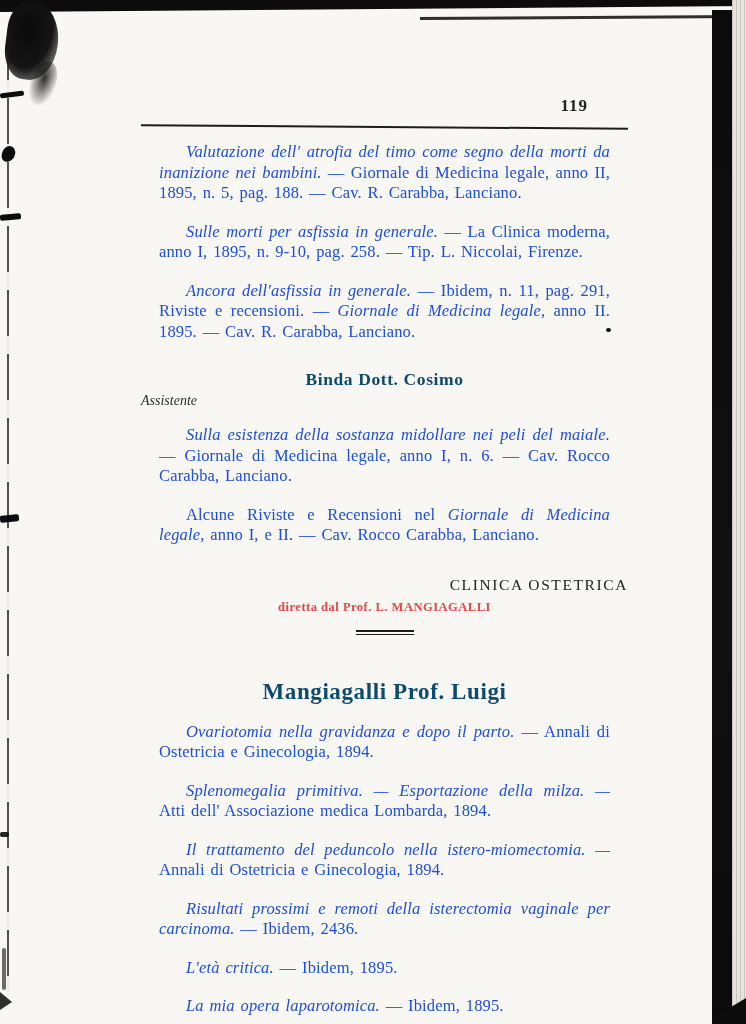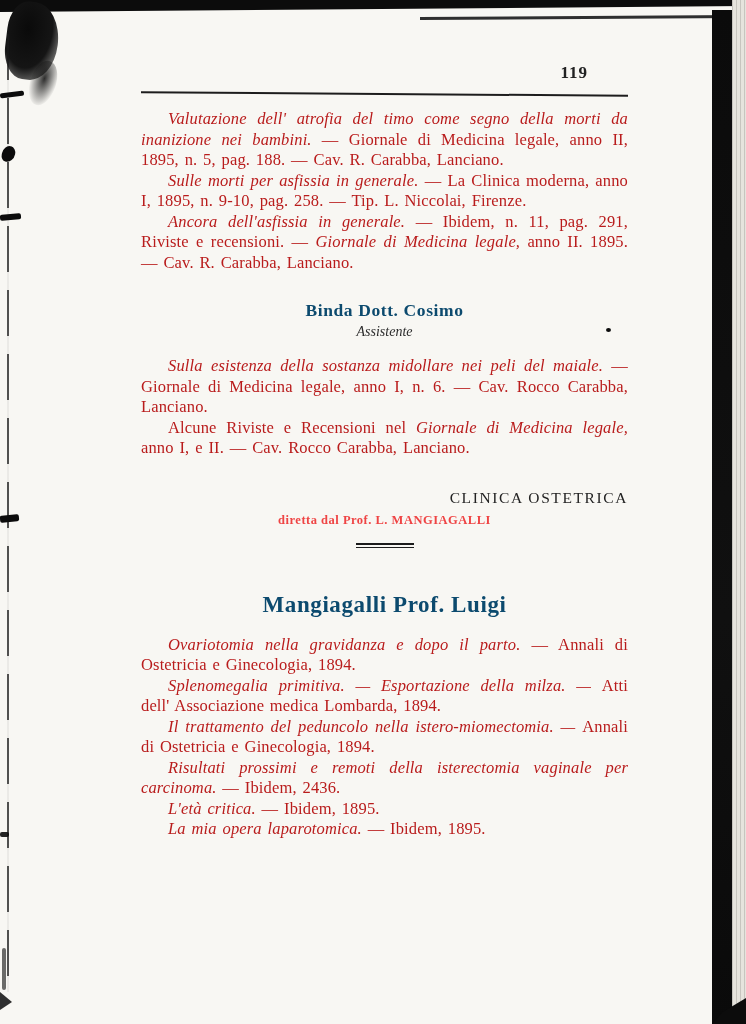--- a/index.html
+++ b/index.html
@@ -70,60 +70,59 @@
     clip-path: polygon(100% 0, 100% 100%, 0 100%, 30% 55%);
   }
 
   
   .text-block {
     position: absolute;
     left: 141px; top: 0;
     width: 487px;
   }
   .pagenum-row {
-    margin-top: 63px;
+    margin-top: 96px;
     height: 22px;
     text-align: right;
     padding-right: 40px;
     font-size: 17px;
     font-weight: 700;
     letter-spacing: 1px;
     color: #222;
   }
   .head-rule {
     margin-top: 8px;
     border-top: 2.5px solid #1d1d1d;
     transform: rotate(0.4deg);
   }
   p.entry {
-    margin: 0;
+    margin: 18px;
     font-size: 16.5px;
     line-height: 20.5px;
     text-indent: 27px;
     text-align: justify;
     word-spacing: 1.5px;
     letter-spacing: .15px;
-    color: #b91c1c;
+    color: #1d4ed8;
   }
   p.entry .it { font-style: italic; }
   p.entry .rm { font-style: normal; }
   .mt-first  { margin-top: 14px !important; }
 
   h2.author {
     margin: 0;
     margin-top: 27px;
     text-align: center;
     font-size: 17.5px;
     font-weight: 700;
     letter-spacing: .6px;
     color: #0c4a6e;
   }
   .role {
     margin-top: 3px;
-    text-align: center;
     font-style: italic;
     font-size: 14px;
     color: #2c2c2c;
   }
   .after-role { margin-top: 16px !important; }
 
   h2.clinic-title {
     margin: 0;
     margin-top: 30px;
     text-align: right;

